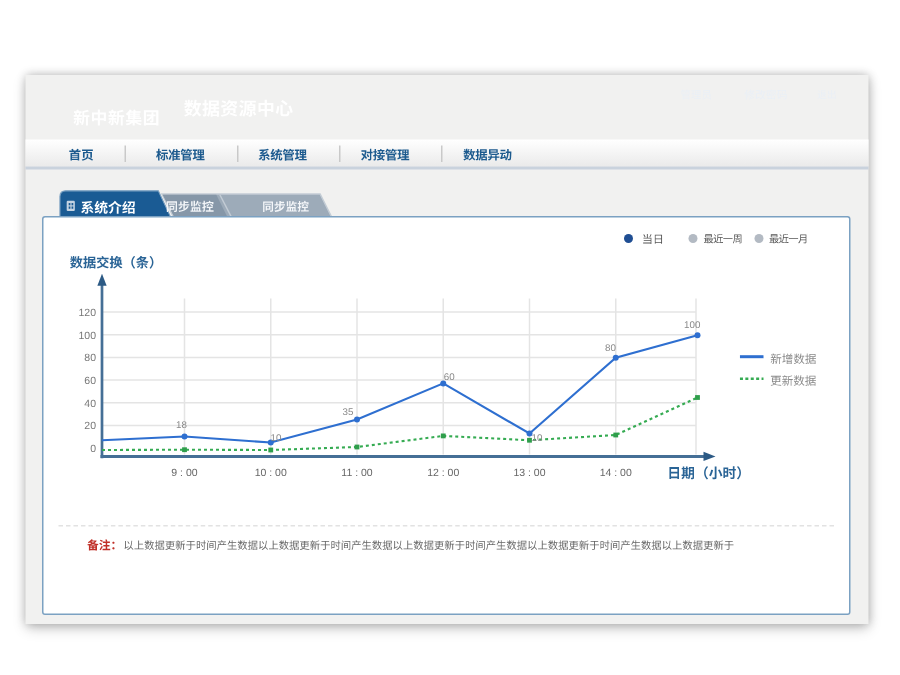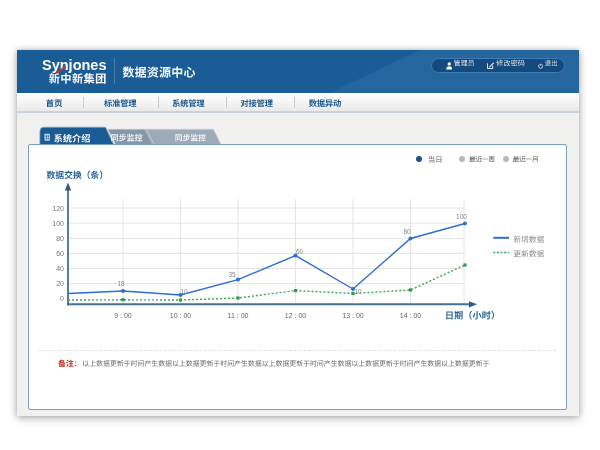--- a/index.html
+++ b/index.html
@@ -24,44 +24,20 @@
 #panel { position:absolute; left:11px; top:93.5px; width:539px; height:266.5px; background:#ffffff; border:1.5px solid #7ba1c2; border-radius:2px; }
 
 .ritem { position:absolute; top:10px; height:8px; display:flex; align-items:center; font-size:7px; color:#555; white-space:nowrap; }
 .rdot { width:6px; height:6px; border-radius:50%; margin-right:5.5px; }
 
 #noteLine { position:absolute; left:10px; top:205px; width:517px; border-top:1px dashed #e2e2e2; }
 </style>
 </head>
 <body>
 <div id="win">
-  <div id="hdr">
-    <div id="sheen"></div>
-    <div id="logo1">S<span class="y">y</span>njones</div>
-
-    <div id="hdrdiv"></div>
-
-    <div id="pill">
-      <svg style="left:13.5px;top:3.4px;" width="6.5" height="7.5" viewBox="0 0 7 8">
-          <circle cx="3.5" cy="2" r="1.8" fill="#fff"></circle>
-          <path d="M0.3 8 Q0.3 4.6 3.5 4.6 Q6.7 4.6 6.7 8 Z" fill="#fff"></path>
-        </svg>
-
-      <svg style="left:55.2px;top:3.4px;" width="7" height="7" viewBox="0 0 8 8">
-          <path d="M0.5 1.5 L0.5 7.5 L6.5 7.5 L6.5 4" stroke="#fff" stroke-width="1" fill="none"></path>
-          <path d="M2.5 5.5 L7.3 0.7 L8 1.4 L3.2 6.2 L2.2 6.4 Z" fill="#fff"></path>
-        </svg>
-
-      <svg style="left:105.8px;top:3.6px;" width="5.5" height="6.3" viewBox="0 0 8 8">
-          <path d="M4 0.4 L4 3.4" stroke="#fff" stroke-width="1.2"></path>
-          <path d="M2.2 1.4 A3.1 3.1 0 1 0 5.8 1.4" stroke="#fff" stroke-width="1.1" fill="none"></path>
-        </svg>
-
-    </div>
-  </div>
   <div id="nav">
 
     <span class="nsep" style="left:66.3px;"></span>
     <span class="nsep" style="left:141px;"></span>
     <span class="nsep" style="left:208.7px;"></span>
     <span class="nsep" style="left:277px;"></span>
   </div>
   <svg id="tabs" width="220" height="22" viewBox="0 0 220 22">
     <path d="M78.5 3.5 L189 3.5 L197.5 20.5 L87 20.5 Z" fill="#9dabb9" stroke="#c3ccd5" stroke-width="1"></path>
     <path d="M79 4 L116.5 4 L124.5 20 L87.5 20 Z" fill="#8697a8"></path>

